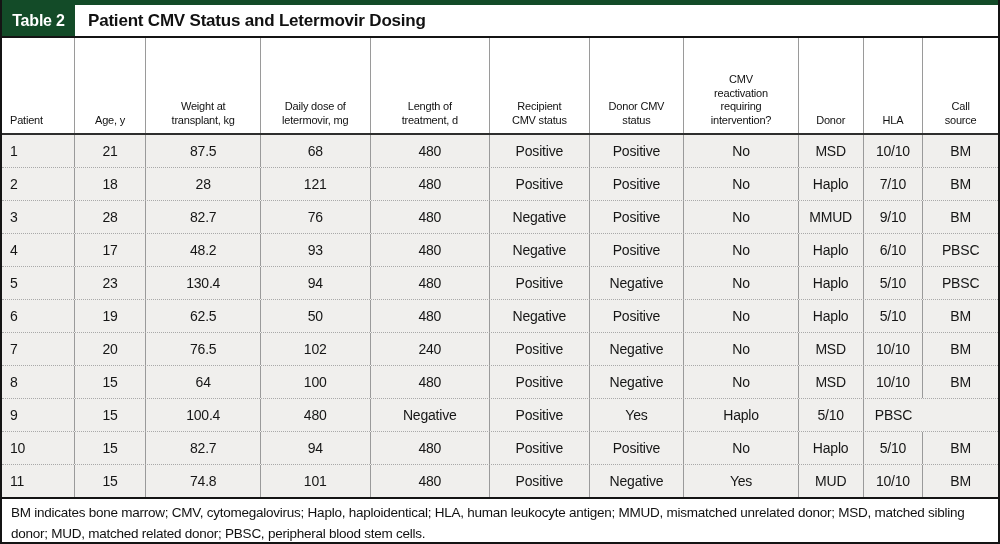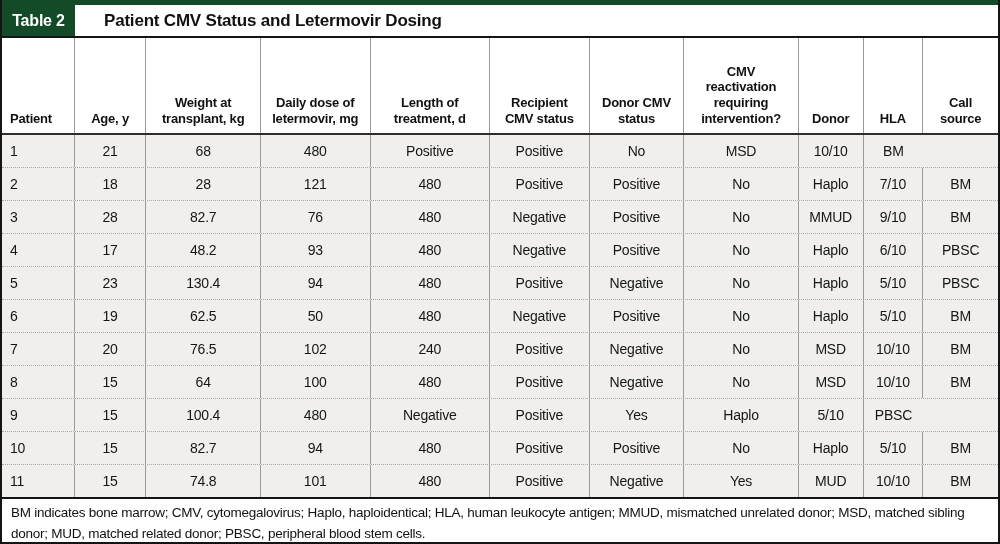--- a/index.html
+++ b/index.html
@@ -6,28 +6,28 @@
   body{font-family:"Liberation Sans","DejaVu Sans",sans-serif;-webkit-font-smoothing:antialiased;}
   .table-figure{
     width:1000px;height:544px;box-sizing:border-box;
     border:2px solid #141414;border-top:none;
     display:flex;flex-direction:column;background:#fff;overflow:hidden;
   }
   .top-bar{height:5px;flex:0 0 5px;background:#134b28;}
   
   .title-row{flex:0 0 31px;height:31px;display:flex;align-items:stretch;border-bottom:2px solid #141414;background:#fff;}
   .table-label{width:73px;flex:0 0 73px;background:#134b28;color:#fff;font-weight:bold;font-size:16px;display:flex;align-items:center;justify-content:center;letter-spacing:-0.2px;}
-  .table-title{display:flex;align-items:center;padding-left:29px;font-weight:bold;font-size:17px;color:#111;letter-spacing:-0.2px;}
+  .table-title{display:flex;align-items:center;padding-left:13px;font-weight:bold;font-size:17px;color:#111;letter-spacing:-0.2px;}
   
   .grid-cols{display:grid;grid-template-columns:73fr 72fr 115fr 110fr 120fr 100fr 95fr 115fr 65fr 60fr 75fr;}
   
   .header-row{flex:0 0 95px;height:95px;background:#fff;border-bottom:2px solid #2e2e2e;}
   .hcell{
     display:flex;align-items:flex-end;justify-content:center;text-align:center;
-    font-weight:bold;font-size:13px;line-height:1.22;color:#111;
+    font-weight:normal;font-size:11px;line-height:1.22;color:#111;
     padding:16px 2px 6px 2px;border-right:1px solid #9a9a9a;white-space:pre-line;letter-spacing:-0.2px;
   }
   .hcell:last-child{border-right:none;}
   .hcell.first{justify-content:flex-start;text-align:left;padding-left:8px;}
   
   .table-body{flex:0 0 352px;background:#f0efed;display:flex;flex-direction:column;}
   .trow{flex:1 1 32px;border-bottom:1px dotted #a9a9a9;}
   .trow:last-child{border-bottom:none;}
   .cell{
     display:flex;align-items:center;justify-content:center;
@@ -72,20 +72,21 @@
       <div class="hcell">Donor</div>
       <div class="hcell">HLA</div>
       <div class="hcell">Call
 source</div>
     </div>
 
   <div class="table-body">
       <div class="trow grid-cols">
         <div class="cell first">1</div>
         <div class="cell">21</div>
+        <div class="cell">87.5</div>
         <div class="cell">68</div>
         <div class="cell">480</div>
         <div class="cell">Positive</div>
         <div class="cell">Positive</div>
         <div class="cell">No</div>
         <div class="cell">MSD</div>
         <div class="cell">10/10</div>
         <div class="cell">BM</div>
       </div>
       <div class="trow grid-cols">

